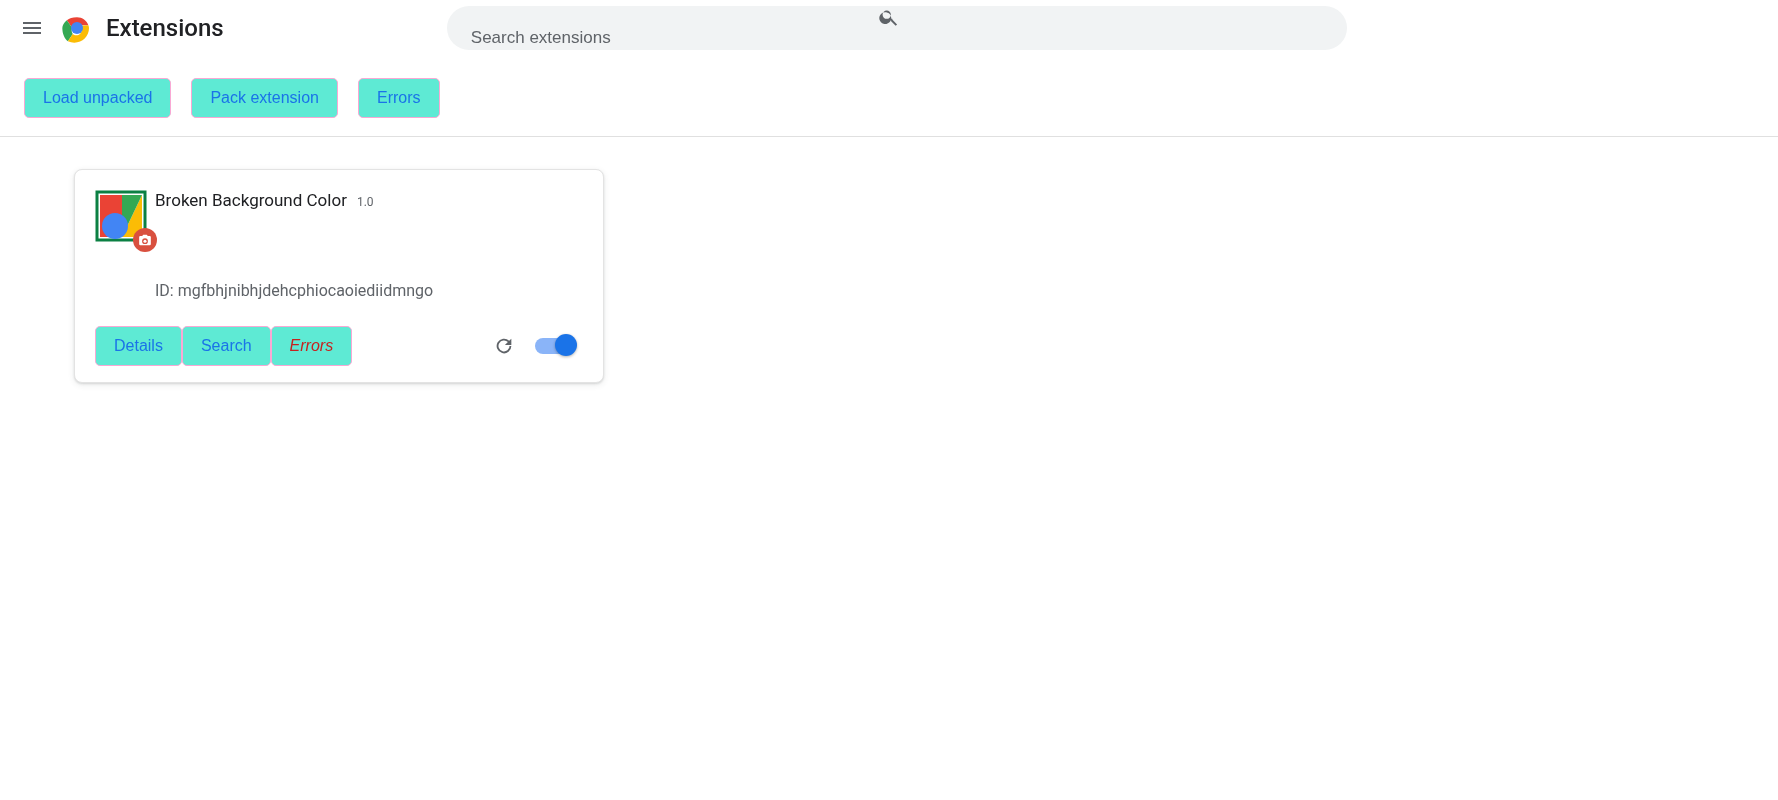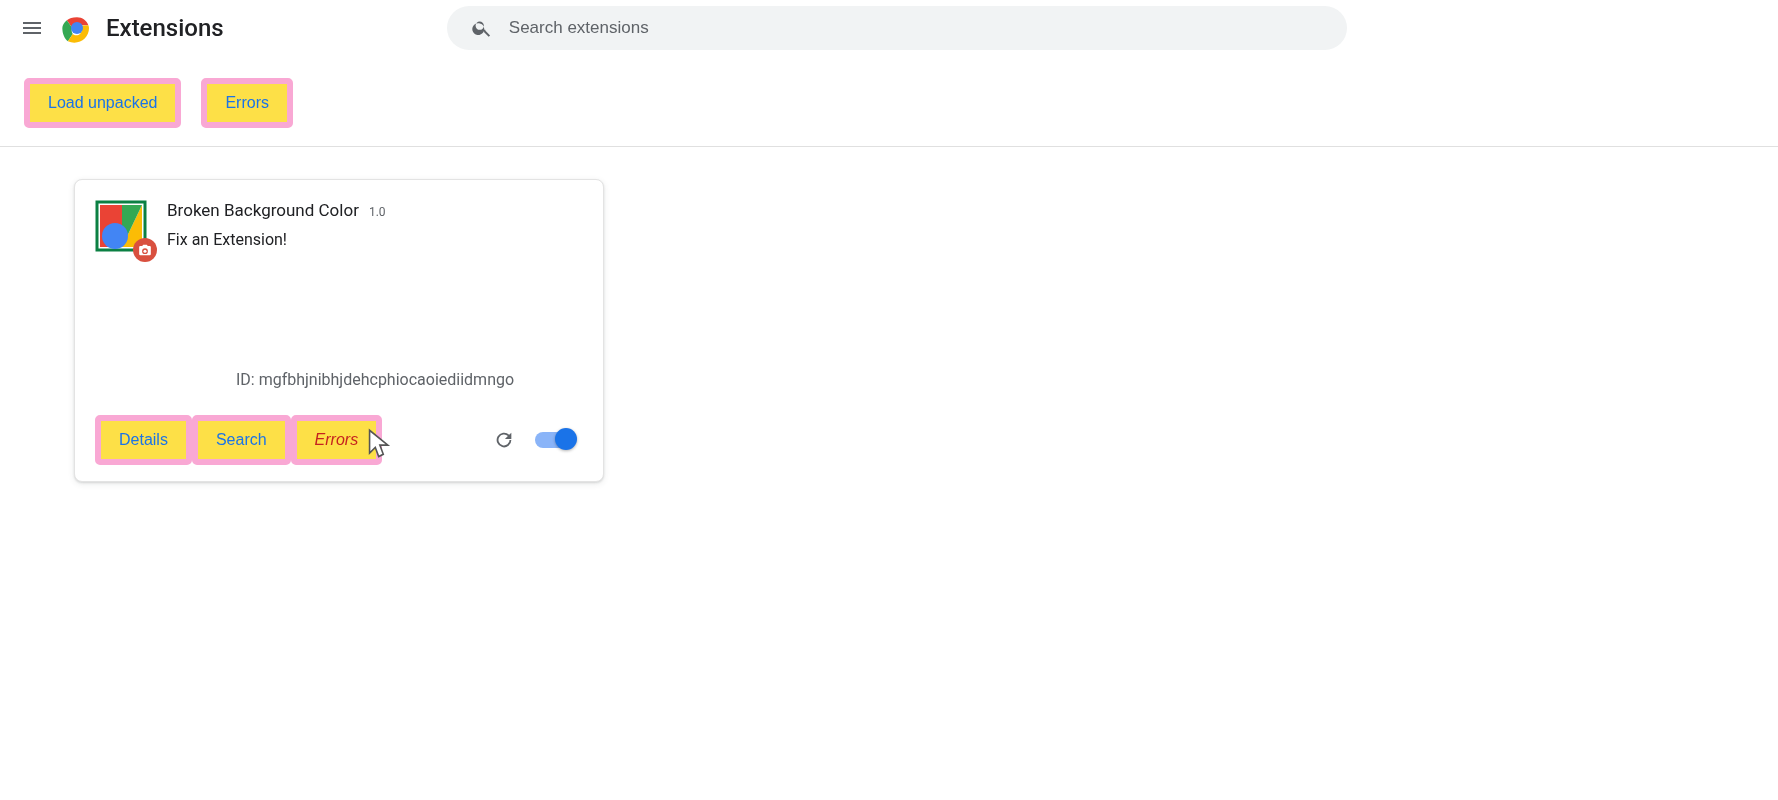--- a/index.html
+++ b/index.html
@@ -39,71 +39,72 @@
     transform: translateX(-180px);
   }
   .search {
     background: #f1f3f4;
     border-radius: 28px;
     height: 44px;
     width: 900px;
     display: flex;
     align-items: center;
     padding: 0 24px;
+    flex-direction: column;
   }
   .search-icon { color: #5f6368; margin-right: 16px; display:flex; }
   .search input {
     border: none; outline: none; background: transparent;
     font-size: 17px; color: #202124; width: 100%;
   }
   .search input::placeholder { color: #5f6368; }
 
   
   .toolbar {
     display: flex;
     gap: 20px;
     padding: 22px 24px 18px;
     border-bottom: 1px solid #e0e0e0;
   }
   .btn {
-    border: 6px solid #f9a8d4;
-    background: #fde047;
+    border: 1px solid #f9a8d4;
+    background: #5eead4;
     color: #1a73e8;
     font-weight: 500;
     font-size: 16px;
     padding: 10px 18px;
     border-radius: 5px;
     cursor: pointer;
   }
 
   
   .content { padding: 32px 74px; }
   .card {
     width: 530px;
     border: 1px solid #e3e3e3;
     border-radius: 8px;
     box-shadow: 0 1px 2px rgba(60,64,67,0.15), 0 2px 6px rgba(60,64,67,0.1);
     padding: 20px 20px 16px;
     background: #fff;
   }
-  .card-top { display: flex; gap: 20px; }
+  .card-top { display: flex; gap: 8px; }
   .ext-icon {
     width: 52px; height: 52px; flex: 0 0 auto; position: relative;
   }
   .badge {
     position: absolute; right: -10px; bottom: -10px;
     width: 24px; height: 24px; border-radius: 50%;
     background: #d9503f; display:flex; align-items:center; justify-content:center;
   }
   .card-info { flex: 1; }
   .titleline { display: flex; gap: 10px; align-items: baseline; }
   .ext-name { font-size: 17px; color: #202124; }
   .ext-ver  { font-size: 12px; color: #5f6368; }
   .ext-desc { margin-top: 10px; font-size: 16px; color: #202124; }
-  .ext-meta { margin-top: 118px; font-size: 16px; color: #5f6368; line-height: 26px; text-align: center; }
+  .ext-meta { margin-top: 68px; font-size: 16px; color: #5f6368; line-height: 26px; }
   .sw-link { color: #1a73e8; text-decoration: underline; cursor: pointer; }
 
   .card-bottom {
     display: flex; align-items: center; margin-top: 22px; 
   }
   .btn-danger { color: #c5221f; font-style: italic; }
   .spacer { flex: 1; }
   .reload {
     color: #5f6368; cursor: pointer; display:flex; padding: 6px;
   }
@@ -148,20 +149,21 @@
             <path d="M15.5 14h-.8l-.3-.3A6.5 6.5 0 1 0 14 15.5l.3.3v.8l5 5 1.5-1.5-5-5zM9.5 14A4.5 4.5 0 1 1 14 9.5 4.5 4.5 0 0 1 9.5 14z"></path>
           </svg>
       </span>
       <input type="text" placeholder="Search extensions" style="">
     </div>
   </div>
 </div>
 
 <div class="toolbar">
   <button class="btn">Load unpacked</button>
+  <button class="btn">Pack extension</button>
   <button class="btn">Errors</button>
 </div>
 
 <div class="content">
   <div class="card" style="position:relative;">
     <div class="card-top">
       <div class="ext-icon">
         <svg width="52" height="52" viewBox="0 0 52 52">
           <rect x="2" y="2" width="48" height="48" fill="#fff" stroke="#0b8043" stroke-width="3"></rect>
           <rect x="5" y="5" width="22" height="42" fill="#ea4335"></rect>
@@ -174,21 +176,20 @@
               <path d="M20 5h-3.2L15 3H9L7.2 5H4a2 2 0 0 0-2 2v12a2 2 0 0 0 2 2h16a2 2 0 0 0 2-2V7a2 2 0 0 0-2-2zm-8 14a5 5 0 1 1 5-5 5 5 0 0 1-5 5z"></path>
               <circle cx="12" cy="14" r="2.6"></circle>
             </svg>
         </div>
       </div>
       <div class="card-info">
         <div class="titleline">
           <span class="ext-name">Broken Background Color</span>
           <span class="ext-ver">1.0</span>
         </div>
-        <div class="ext-desc">Fix an Extension!</div>
         <div class="ext-meta">
           <div>
             <span>ID:</span>
             <span>mgfbhjnibhjdehcphiocaoiediidmngo</span>
           </div>
         </div>
       </div>
     </div>
 
     <div class="card-bottom">

